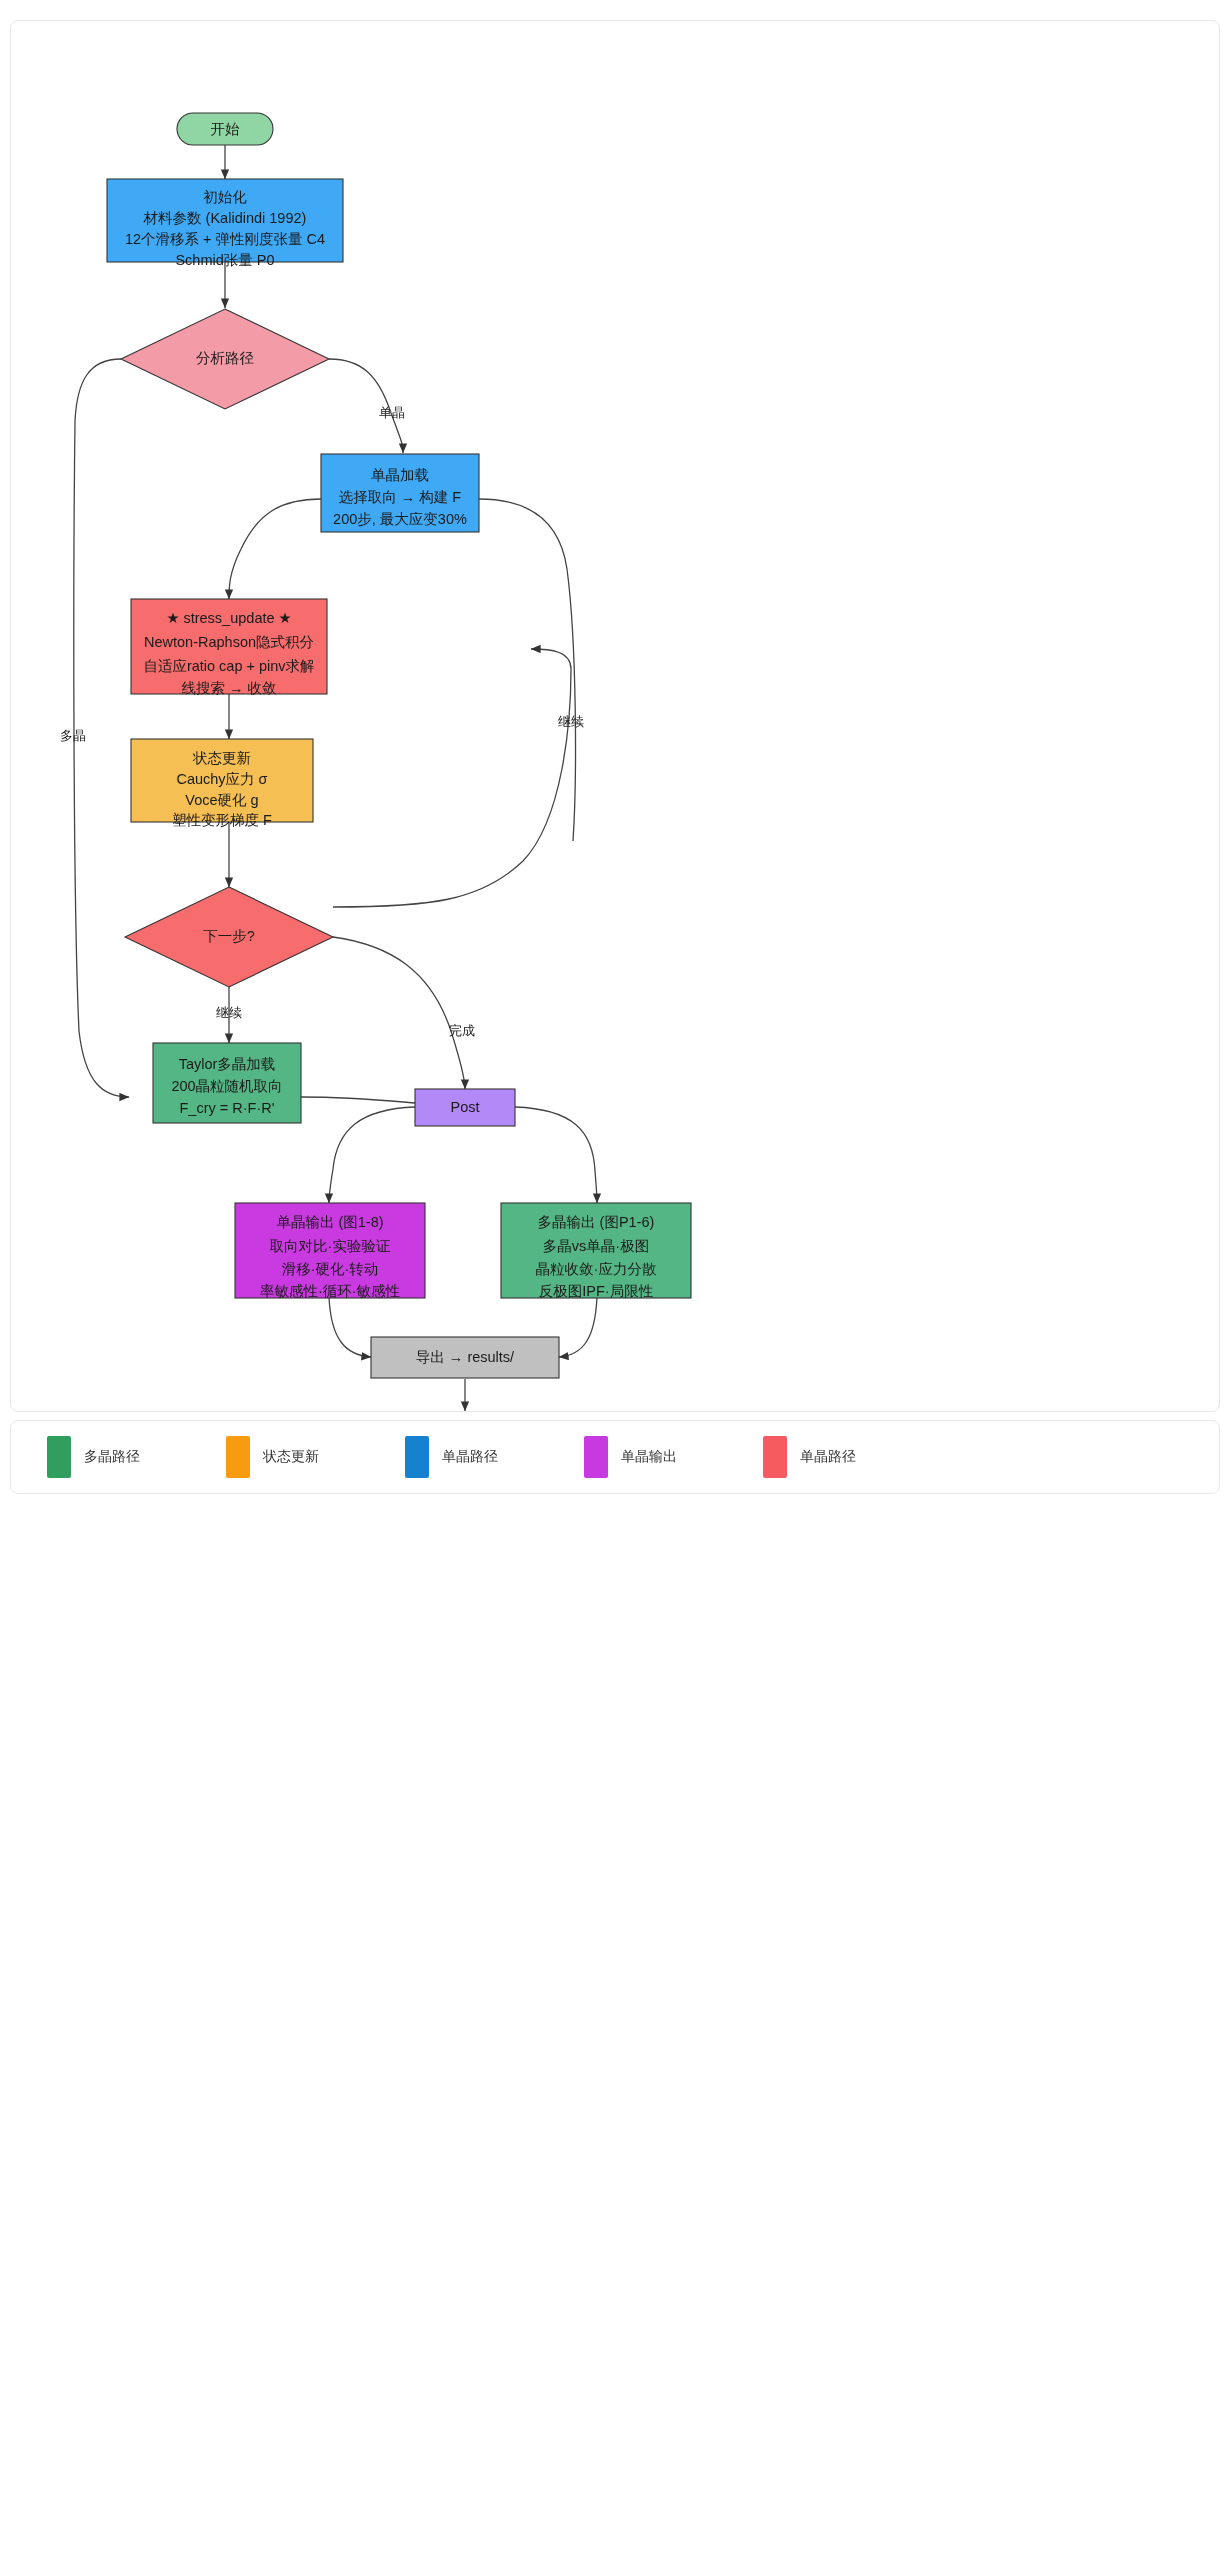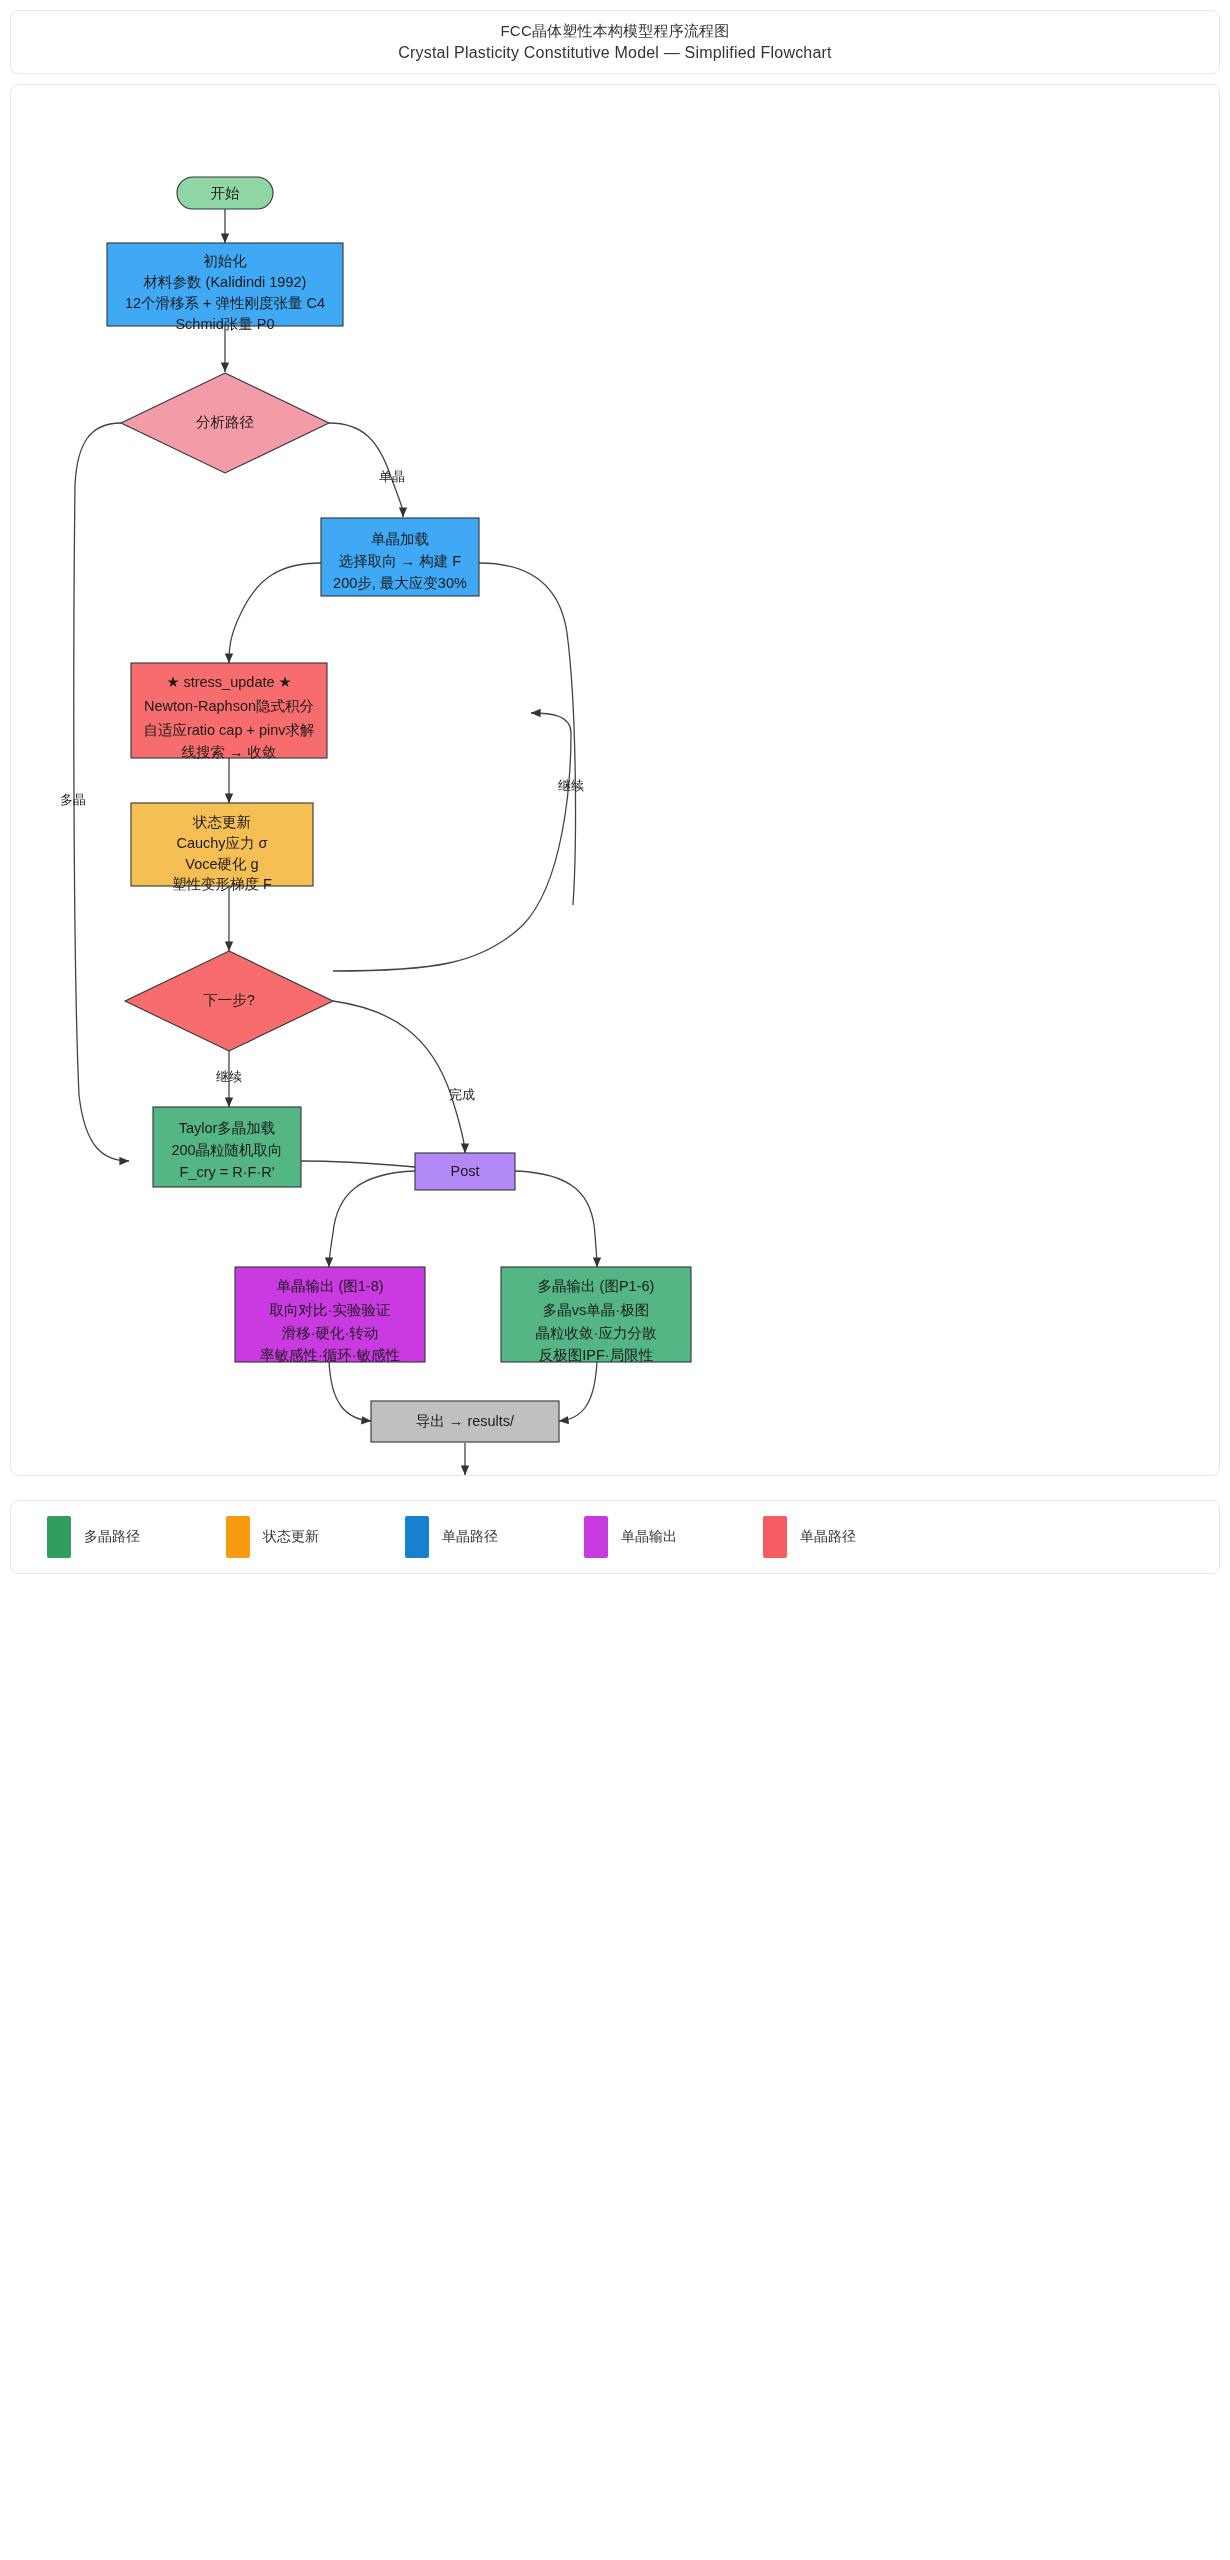--- a/index.html
+++ b/index.html
@@ -40,21 +40,21 @@
     color: #333333;
     letter-spacing: 0.2px;
   }
   #chart-panel {
     margin-top: 10px;
     height: 1392px;
     overflow: hidden;
     position: relative;
   }
   #legend-panel {
-    margin-top: 24px;
+    margin-top: 8px;
     height: 74px;
     display: flex;
     align-items: center;
     padding-left: 36px;
     box-sizing: border-box;
   }
   .legend-item {
     display: flex;
     align-items: center;
     margin-right: 86px;
@@ -98,24 +98,20 @@
   .nshape {
     stroke: #333333;
     stroke-width: 1.1;
   }
 </style>
 </head>
 <body>
 
 <div id="page">
 
-  <div id="title-panel" class="panel">
-    <div id="title-cn">FCC晶体塑性本构模型程序流程图</div>
-    <div id="title-en">Crystal Plasticity Constitutive Model — Simplified Flowchart</div>
-  </div>
 
   <div id="chart-panel" class="panel">
     <svg id="flow" width="1208" height="1390" viewBox="0 0 1208 1390" xmlns="http://www.w3.org/2000/svg">
       <defs>
         <marker id="arrow" markerWidth="9" markerHeight="9" refX="7.4" refY="3.2" orient="auto" markerUnits="strokeWidth">
           <path d="M0,0 L0,6.4 L7.6,3.2 z" fill="#333333"></path>
         </marker>
       </defs>
 
       <g>

